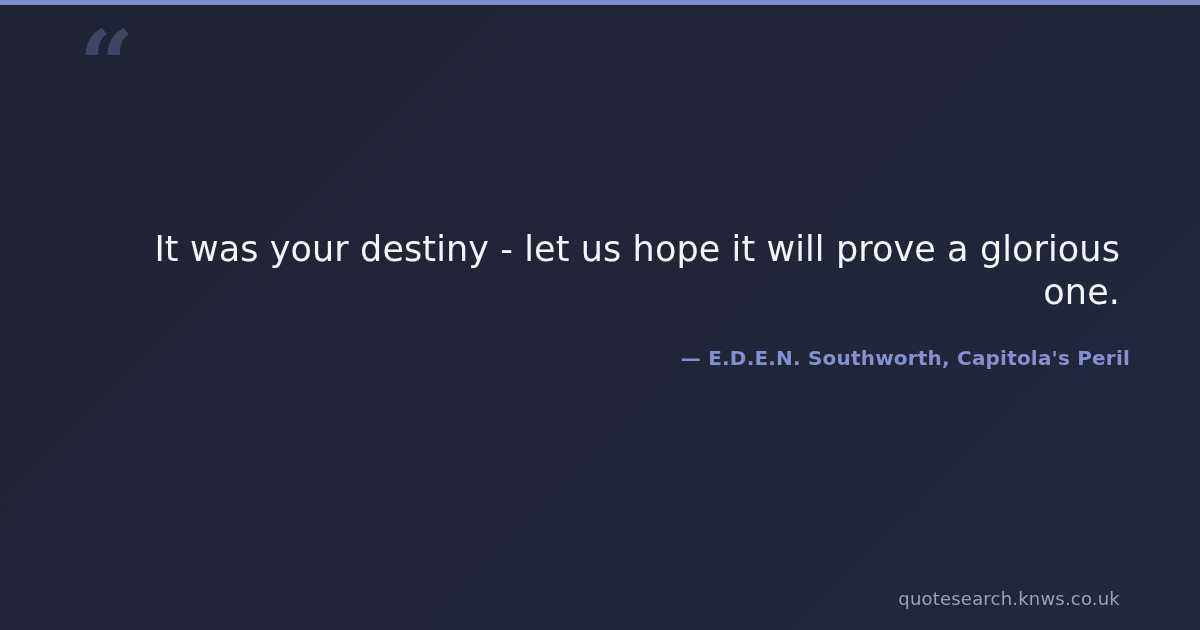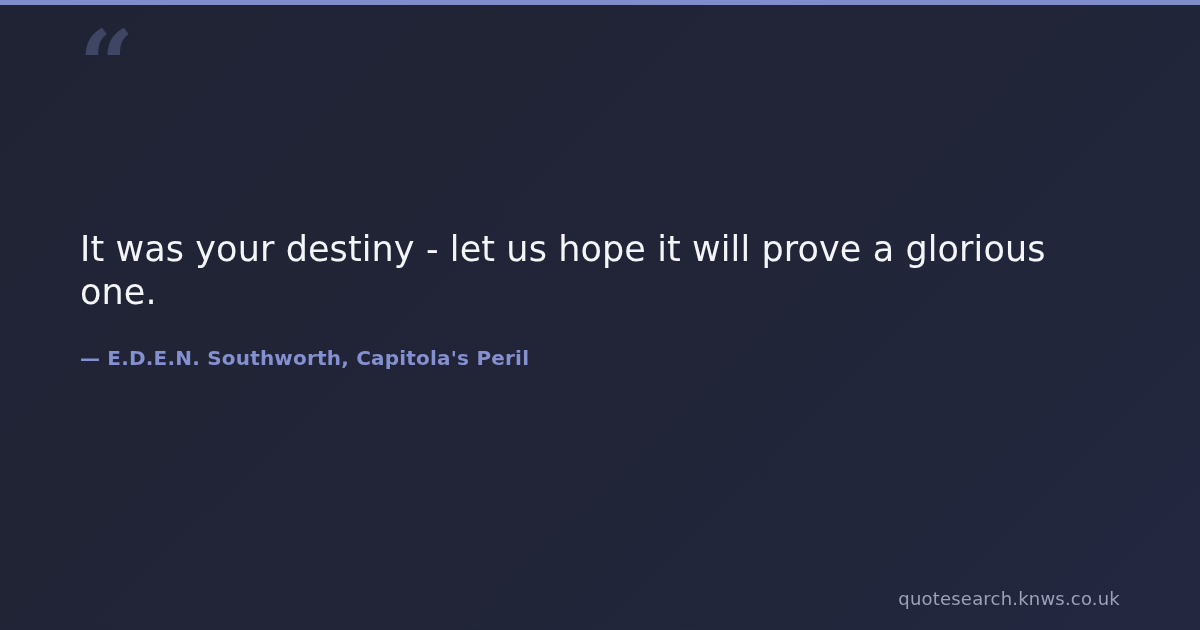--- a/index.html
+++ b/index.html
@@ -55,31 +55,33 @@
 
   .quote-text {
     margin: 0;
     font-family: "DejaVu Sans", sans-serif;
     font-size: 35px;
     font-weight: 400;
     line-height: 43px;
     color: #f4f5f8;
     letter-spacing: 0.1px;
     max-width: 1040px;
+    text-align: right;
   }
 
   .attribution {
     margin: 0;
     margin-top: 31px;
     font-family: "DejaVu Sans", sans-serif;
     font-size: 20px;
     font-weight: 700;
     line-height: 26px;
     color: #8490d0;
     letter-spacing: 0.2px;
+    text-align: right;
   }
 
   .footer {
     position: absolute;
     right: 80px;
     bottom: 22px;
     font-family: "DejaVu Sans", sans-serif;
     font-size: 18px;
     font-weight: 400;
     line-height: 18px;

